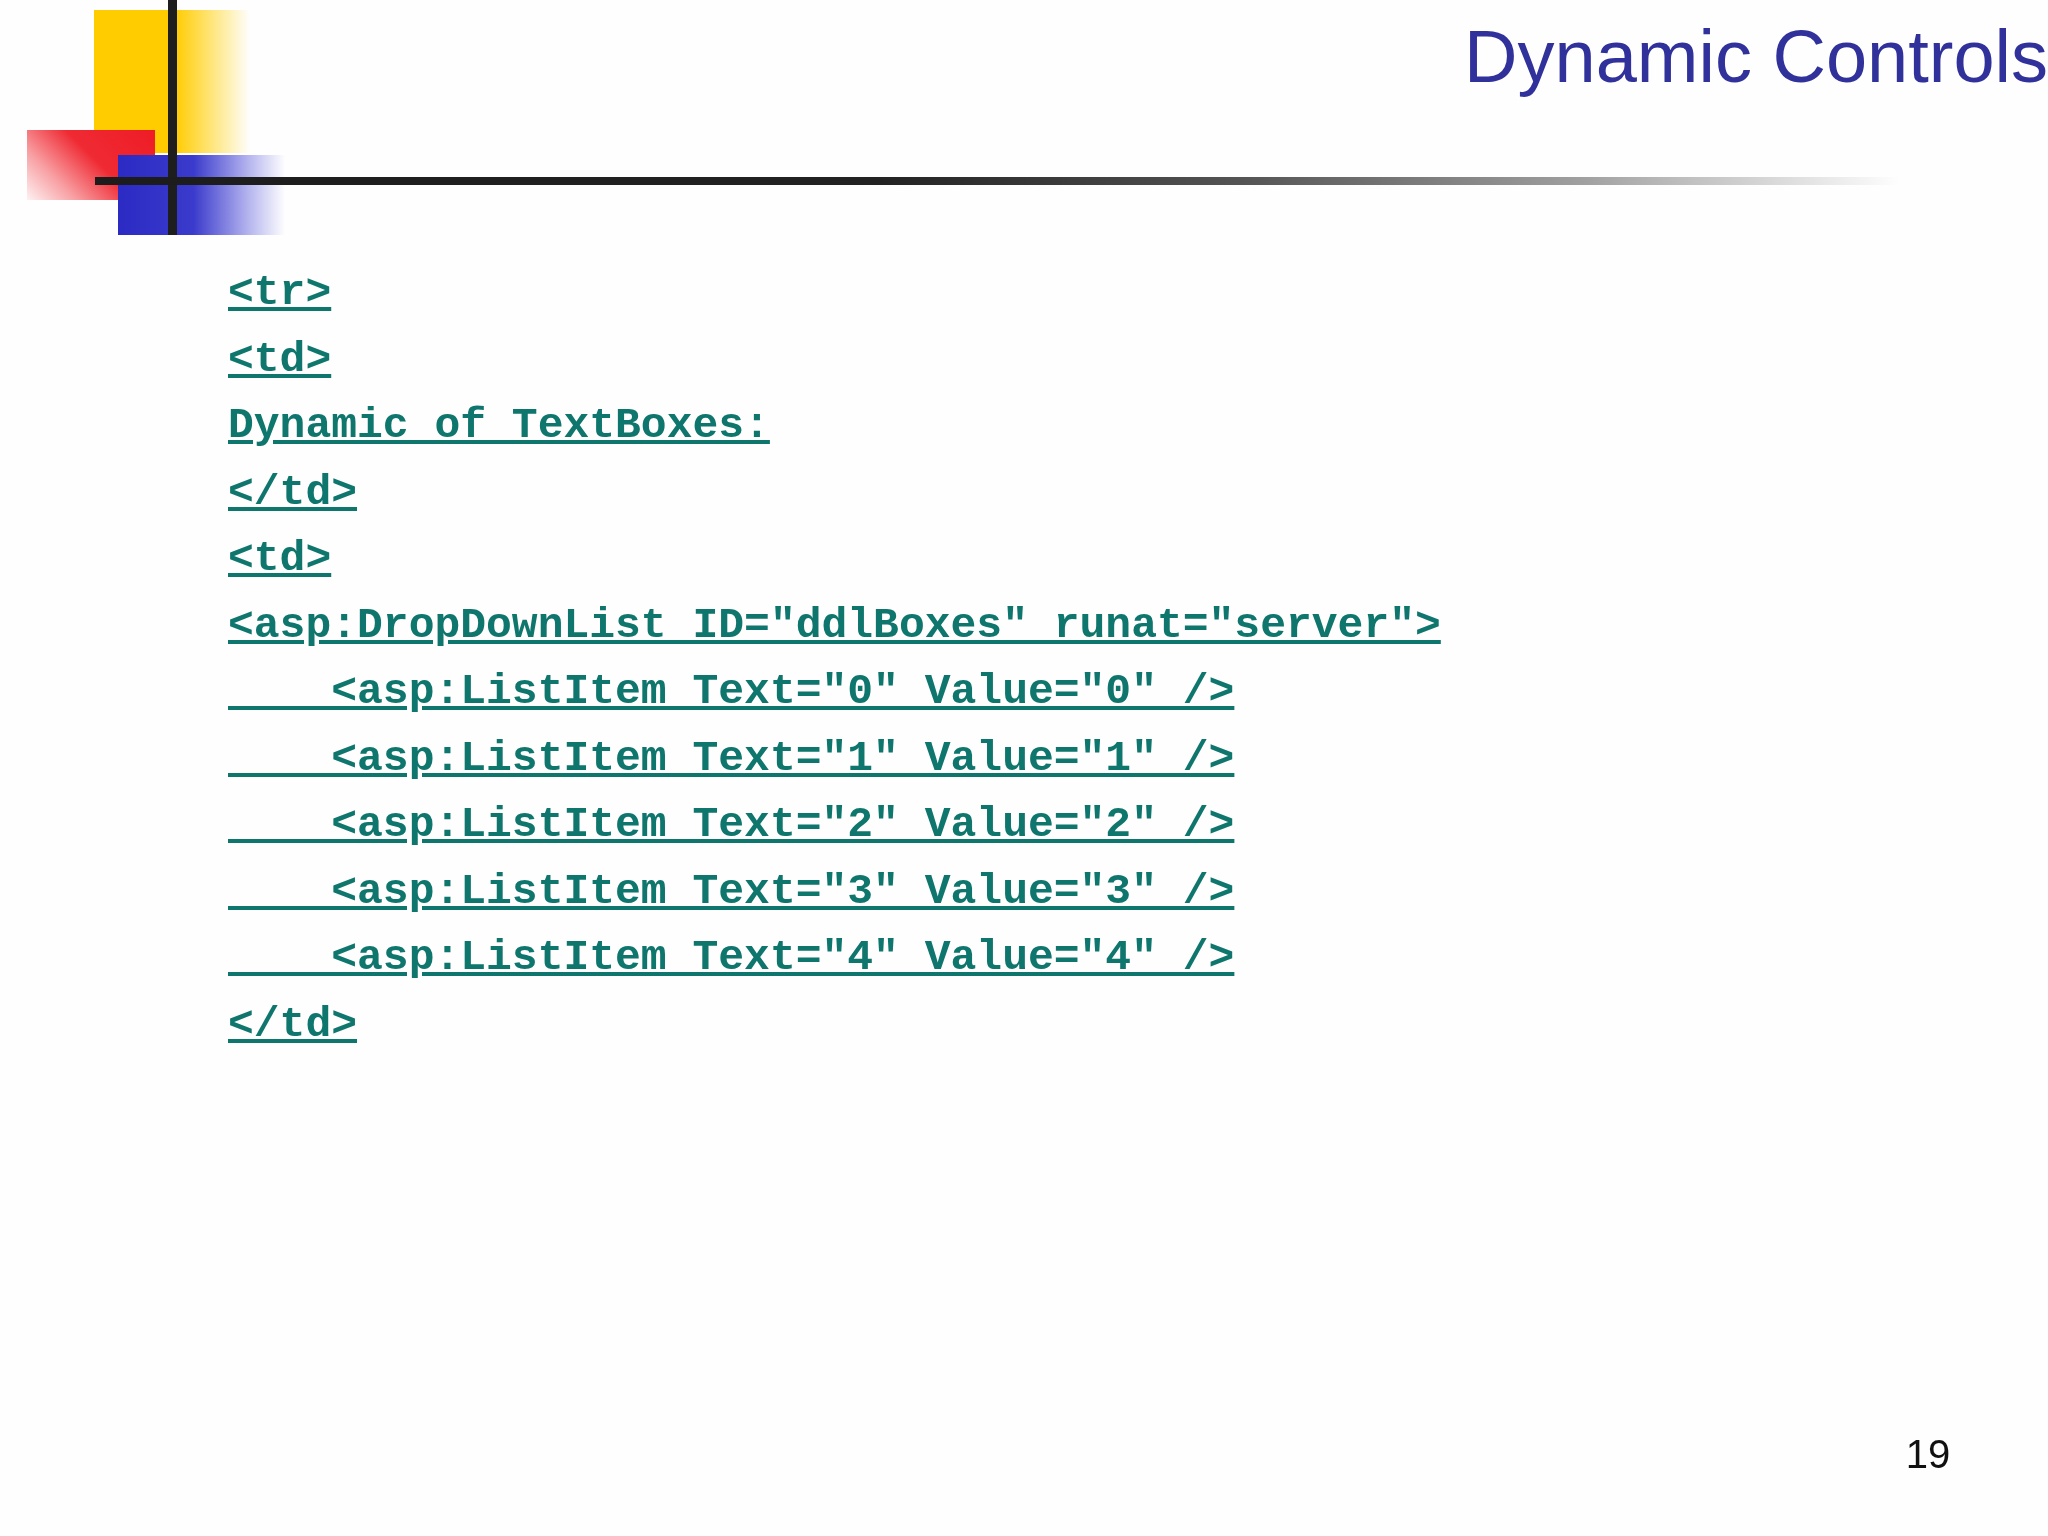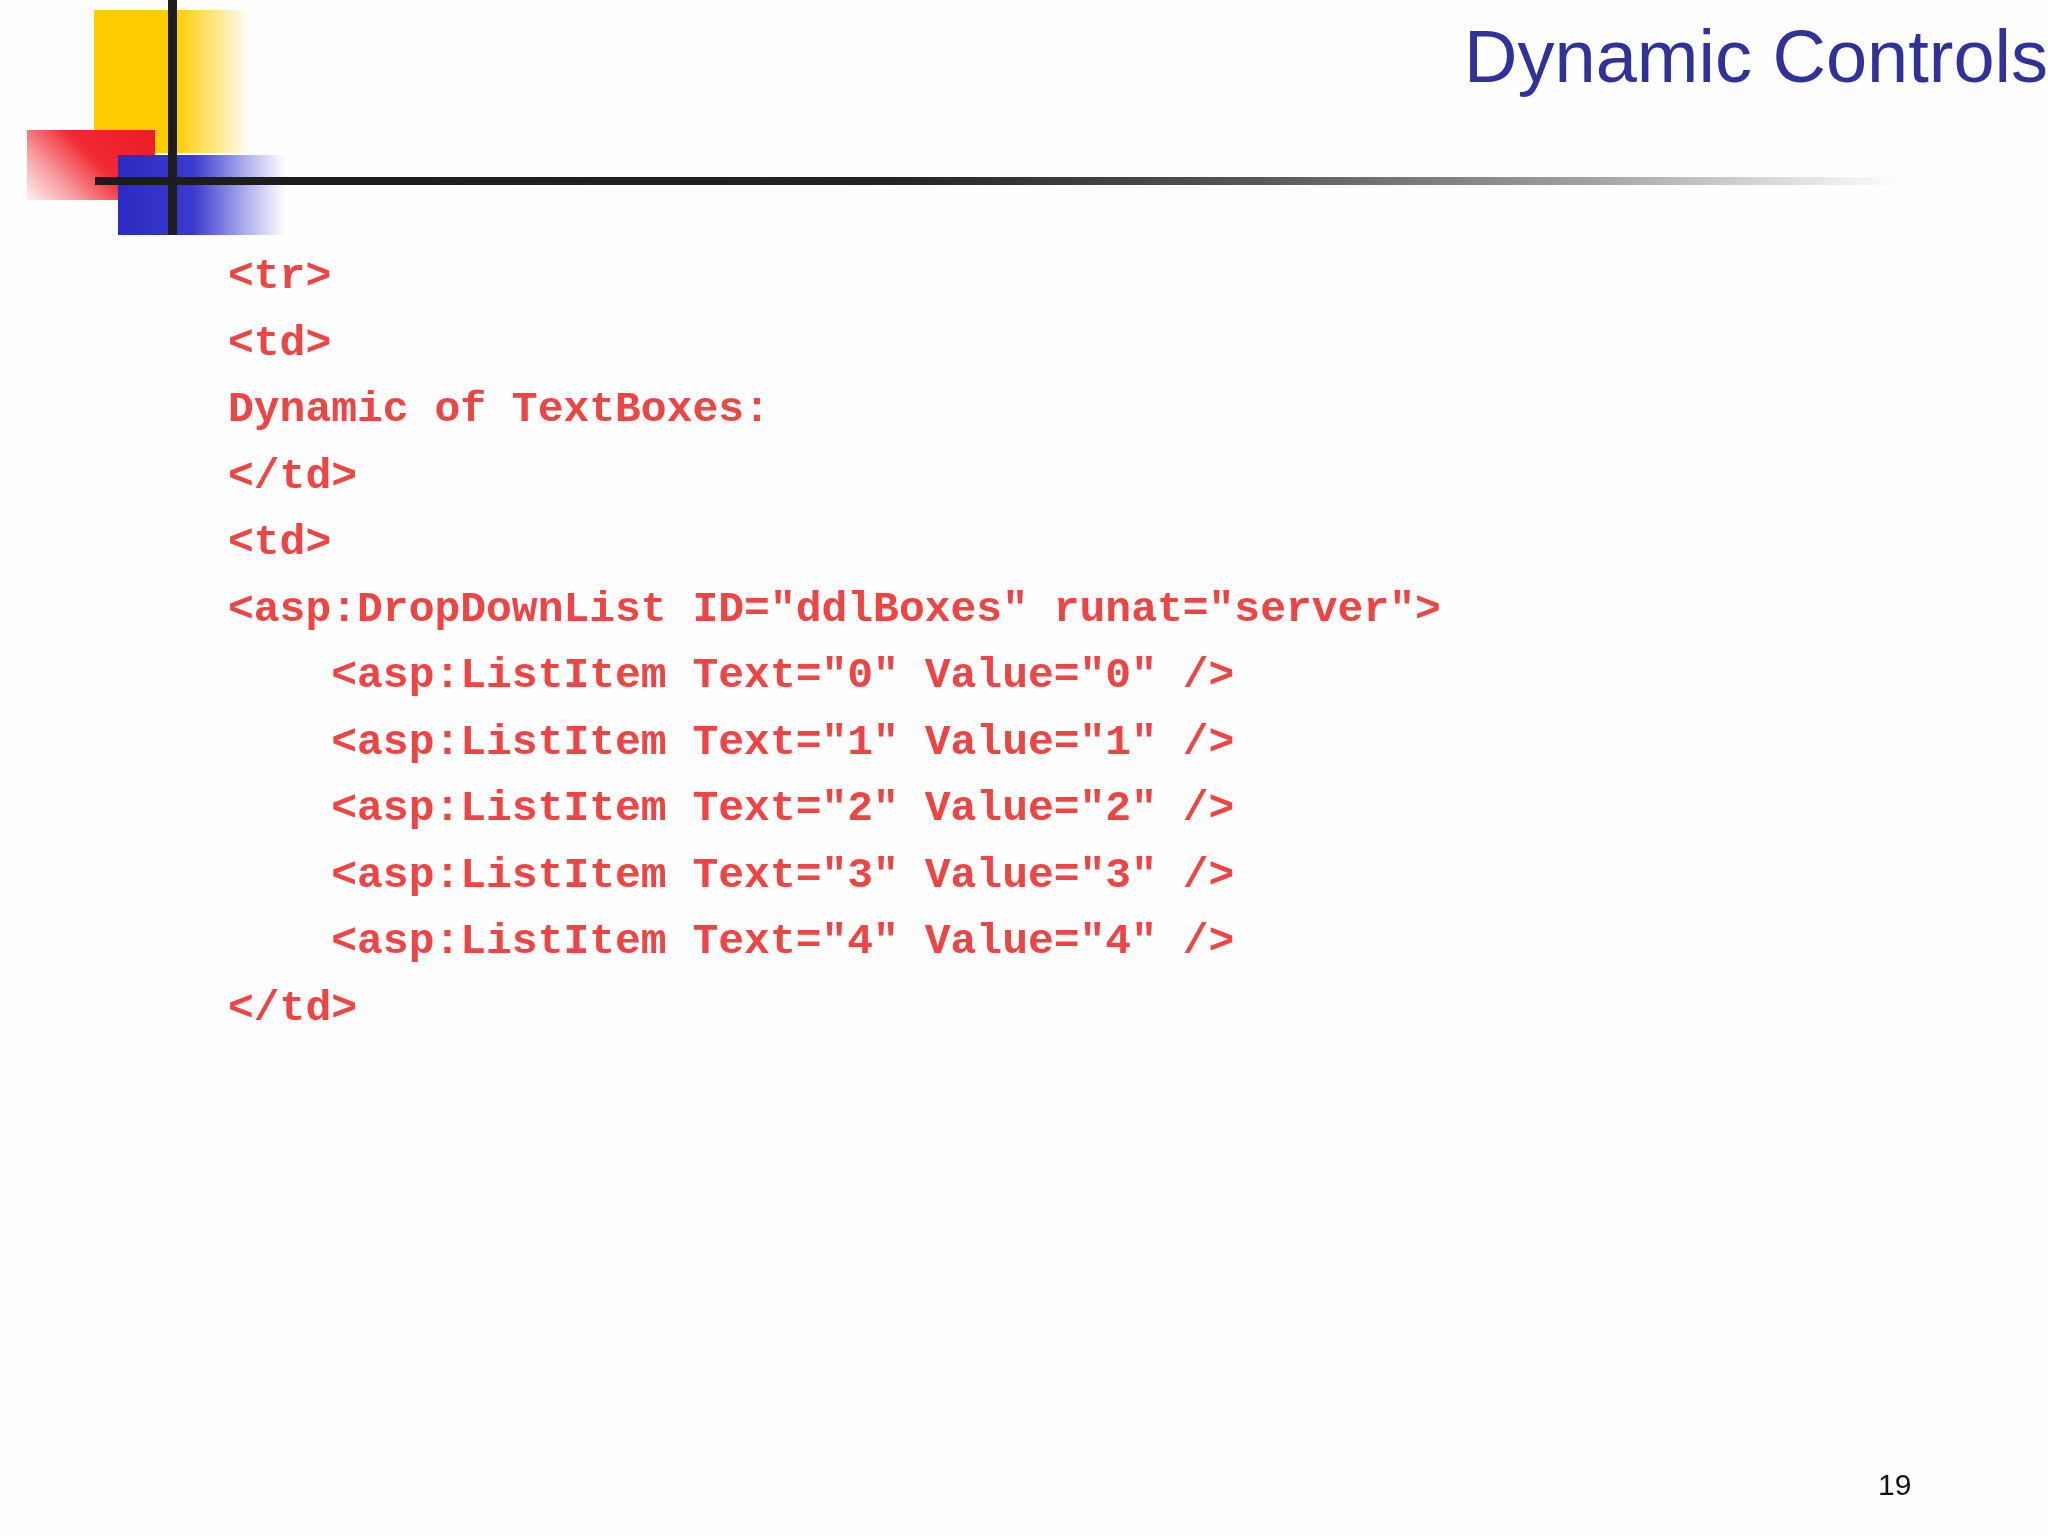--- a/index.html
+++ b/index.html
@@ -68,38 +68,39 @@
     text-align: right;
     font-size: 74px;
     line-height: 86px;
     color: #31319b;
     letter-spacing: 0px;
   }
 
   
   .code {
     position: absolute;
-    left: 228px; top: 244px;
+    left: 228px; top: 260px;
     font-family: "Liberation Mono", monospace;
     font-weight: bold;
     font-size: 43px;
     line-height: 66.5px;
-    color: #ef4444;
+    color: #0f766e;
+    text-decoration: underline;
   }
   .code-line {
     white-space: pre;
   }
 
   
   .page-number {
     position: absolute;
-    left: 1878px; top: 1468px;
+    left: 1878px; top: 1432px;
     width: 100px;
-    text-align: left;
-    font-size: 30px;
+    text-align: center;
+    font-size: 40px;
     color: #111111;
   }
 </style>
 </head>
 <body>
 
 <div class="slide">
 
   <div class="logo-yellow"></div>
   <div class="logo-red"></div>

